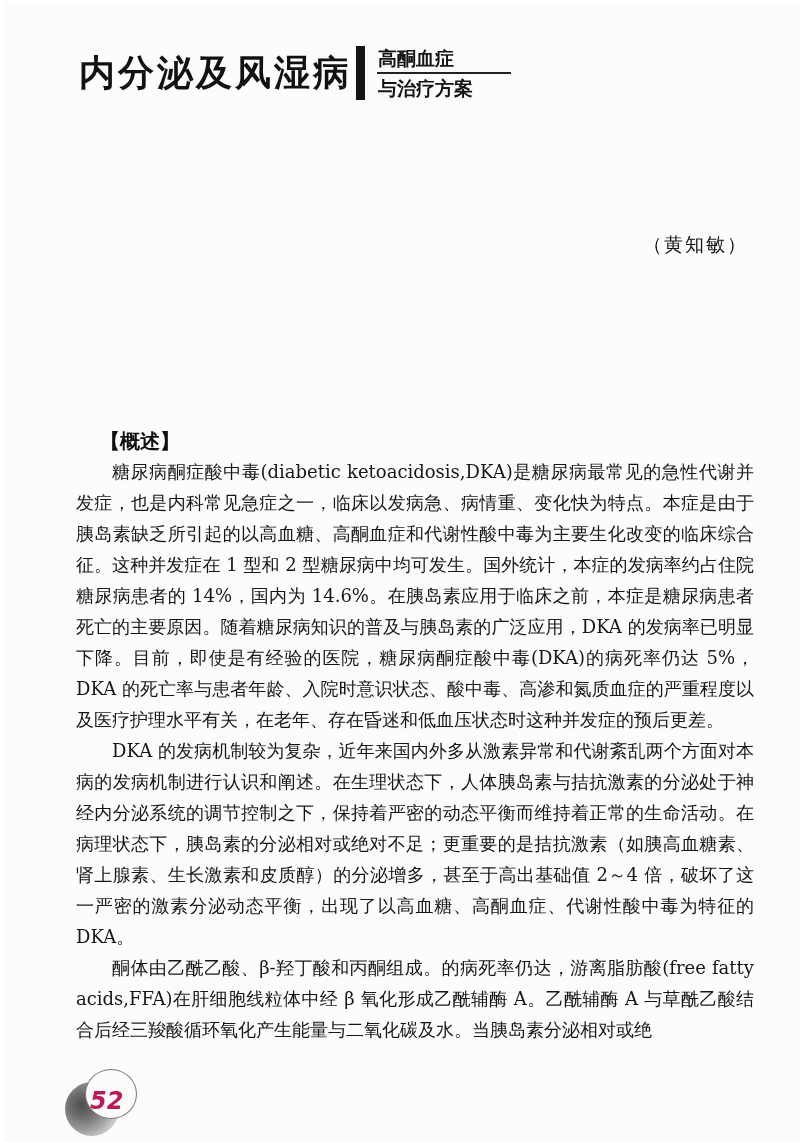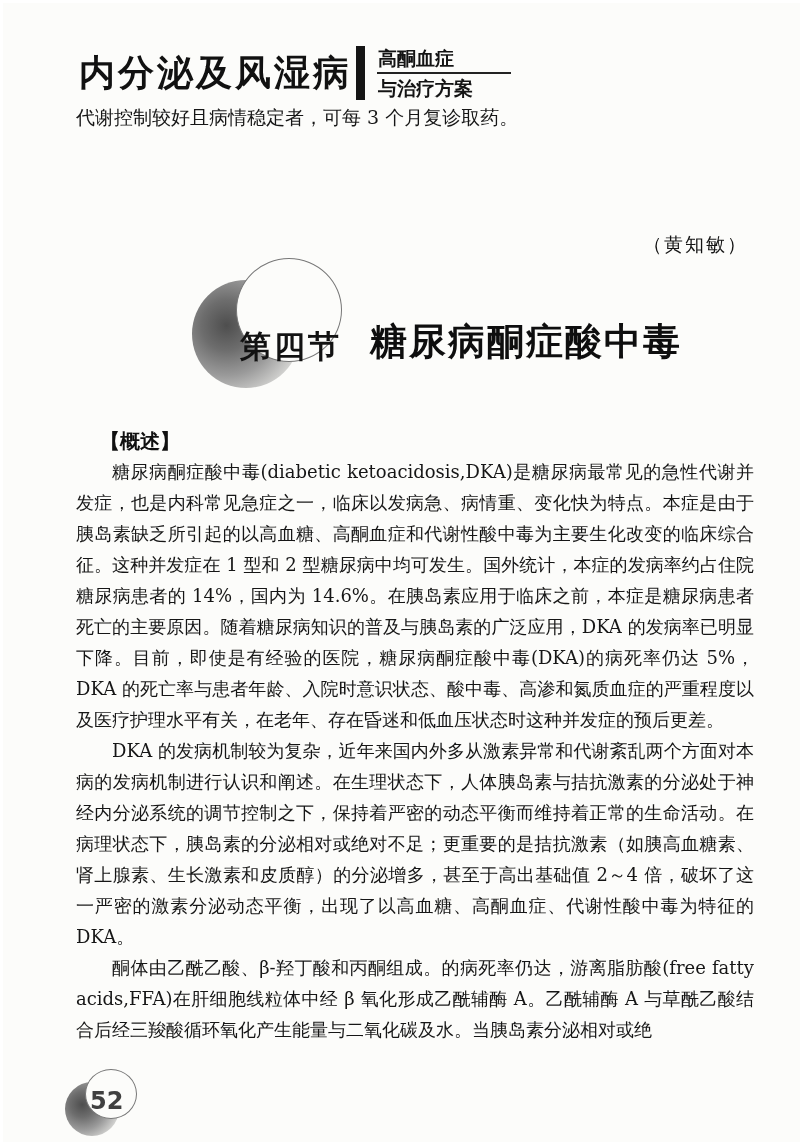--- a/index.html
+++ b/index.html
@@ -111,52 +111,46 @@
   .page-footer {
     position: absolute; left: 56px; top: 1068px;
     width: 96px; height: 72px;
   }
   .footer-sphere { left: 4px; top: 9px; width: 54px; height: 54px; }
   .footer-cut    { left: 24px; top: -4px; width: 52px; height: 50px; }
   .page-number {
     position: absolute; left: 29px; top: 14px;
     font-family: "DejaVu Sans", sans-serif;
     font-weight: bold; font-size: 24px;
-    color: #404040;
+    color: #be185d;
+    font-style: italic;
   }
 </style>
 </head>
 <body>
 
 <div class="page">
 
   <div class="scan-edge-right"></div>
 
   <header class="running-head">
     <span class="series-title">内分泌及风湿病</span>
     <span class="divider-bar"></span>
     <span class="subtitle-block">
       <span>高酮血症</span>
       <span class="subtitle-rule"></span>
       <span>与治疗方案</span>
     </span>
   </header>
 
   <div class="intro">
-    <p>代谢控制较好且病情稳定者，可每 3 个月复诊取药。</p>
   </div>
 
   <div class="author-credit">（黄知敏）</div>
 
-  <div class="section-banner">
-    <span class="crescent banner-sphere"></span>
-    <span class="crescent-cut banner-cut"></span>
-    <span class="section-number">第四节</span>
-    <span class="section-title">糖尿病酮症酸中毒</span>
-  </div>
 
   <h2 class="overview-heading">【概述】</h2>
 
   <div class="overview-body">
     <p>糖尿病酮症酸中毒(diabetic ketoacidosis,DKA)是糖尿病最常见的急性代谢并发症，也是内科常见急症之一，临床以发病急、病情重、变化快为特点。本症是由于胰岛素缺乏所引起的以高血糖、高酮血症和代谢性酸中毒为主要生化改变的临床综合征。这种并发症在 1 型和 2 型糖尿病中均可发生。国外统计，本症的发病率约占住院糖尿病患者的 14%，国内为 14.6%。在胰岛素应用于临床之前，本症是糖尿病患者死亡的主要原因。随着糖尿病知识的普及与胰岛素的广泛应用，DKA 的发病率已明显下降。目前，即使是有经验的医院，糖尿病酮症酸中毒(DKA)的病死率仍达 5%，DKA 的死亡率与患者年龄、入院时意识状态、酸中毒、高渗和氮质血症的严重程度以及医疗护理水平有关，在老年、存在昏迷和低血压状态时这种并发症的预后更差。</p>
     <p>DKA 的发病机制较为复杂，近年来国内外多从激素异常和代谢紊乱两个方面对本病的发病机制进行认识和阐述。在生理状态下，人体胰岛素与拮抗激素的分泌处于神经内分泌系统的调节控制之下，保持着严密的动态平衡而维持着正常的生命活动。在病理状态下，胰岛素的分泌相对或绝对不足；更重要的是拮抗激素（如胰高血糖素、肾上腺素、生长激素和皮质醇）的分泌增多，甚至于高出基础值 2～4 倍，破坏了这一严密的激素分泌动态平衡，出现了以高血糖、高酮血症、代谢性酸中毒为特征的 DKA。</p>
     <p>酮体由乙酰乙酸、β-羟丁酸和丙酮组成。的病死率仍达，游离脂肪酸(free fatty acids,FFA)在肝细胞线粒体中经 β 氧化形成乙酰辅酶 A。乙酰辅酶 A 与草酰乙酸结合后经三羧酸循环氧化产生能量与二氧化碳及水。当胰岛素分泌相对或绝</p>
   </div>
 
   <div class="page-footer">

